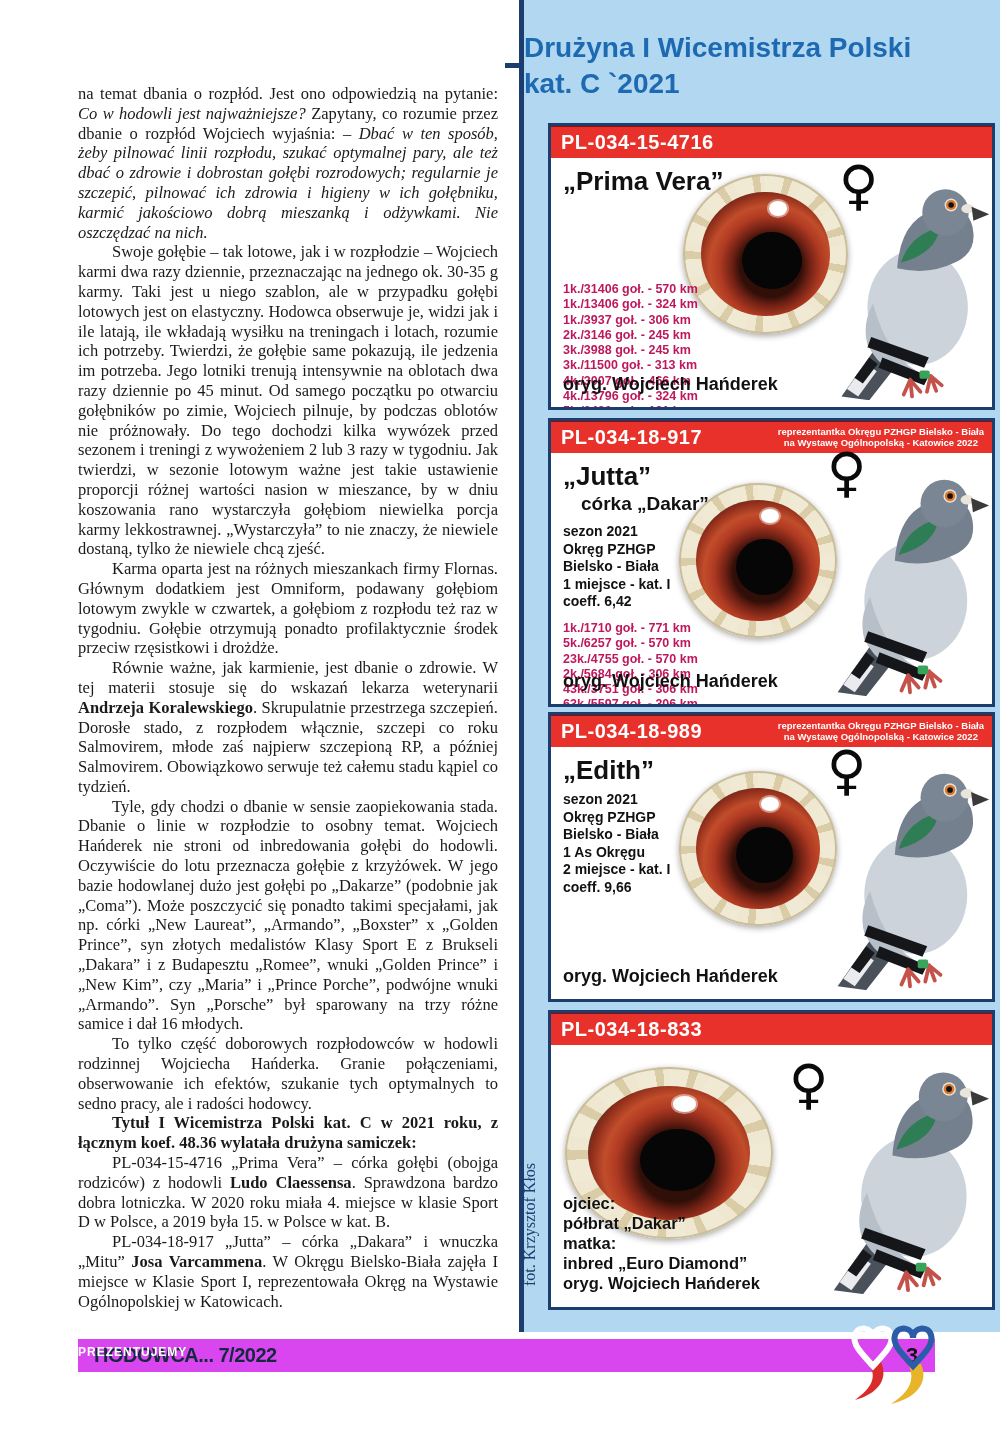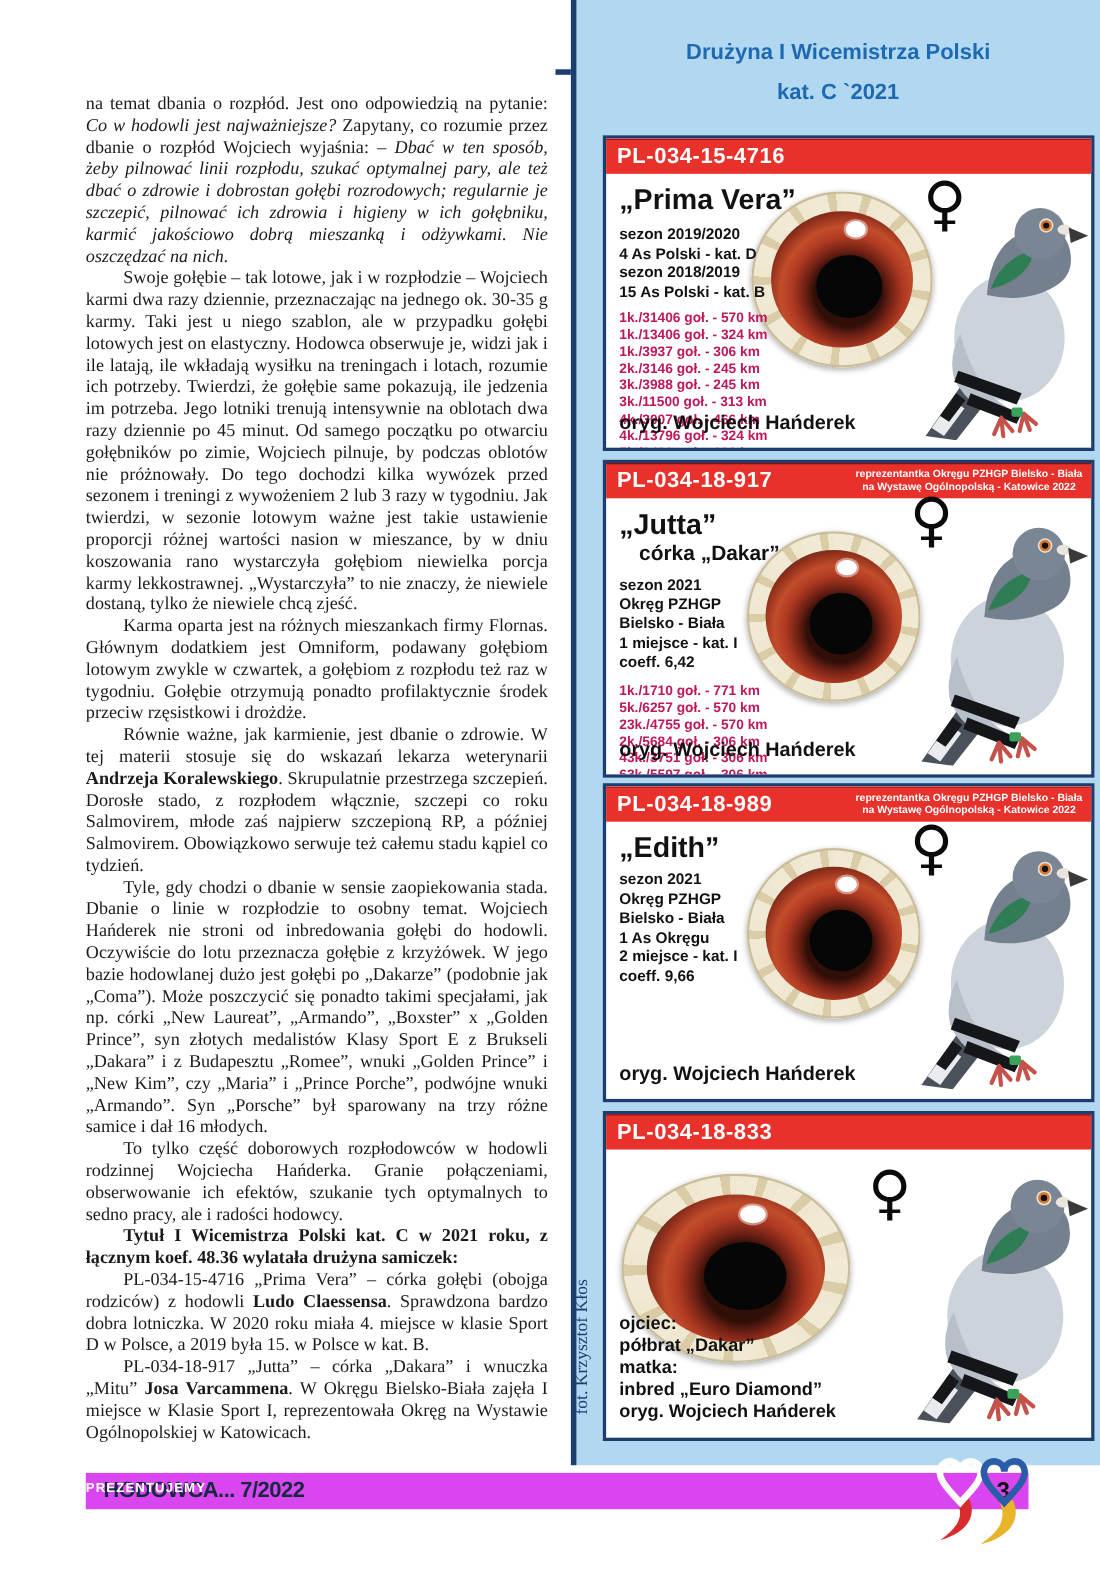--- a/index.html
+++ b/index.html
@@ -13,22 +13,22 @@
   .article p{margin:0;}
   .article p.ind{text-indent:34px;}
   .article .it{font-style:italic;}
   .article .bd{font-weight:bold;}
   .article p.allbold{font-weight:bold;}
 
   
   .panel{position:absolute;left:519px;top:0;width:481px;height:1332px;
          background:#b2d7f0;border-left:5px solid #1c3e6e;box-sizing:border-box;}
   .panel-tick{position:absolute;left:-19px;top:63px;width:14px;height:5px;background:#1c3e6e;}
-  .panel-title{position:absolute;left:0;top:30px;width:100%;text-align:center;
-               color:#1d6ab2;font-weight:bold;font-size:20px;line-height:36px;}
+  .panel-title{position:absolute;left:0;top:30px;width:100%;text-align:left;
+               color:#1d6ab2;font-weight:bold;font-size:28px;line-height:36px;}
 
   
   .card{position:absolute;left:24px;width:447px;background:#ffffff;
         border:3px solid #1c3e6e;box-sizing:border-box;}
   .v1{top:123px;height:287px;} .v2{top:418px;height:289px;}
   .v3{top:712px;height:290px;} .v4{top:1010px;height:300px;}
   .card-header{position:absolute;top:0;left:0;right:0;height:32px;background:#e8312b;
                display:flex;align-items:center;box-shadow:0 1px 0 #8a0e0e inset;}
   .ring{color:#ffffff;font-weight:bold;font-size:20px;padding-left:10px;letter-spacing:.5px;white-space:nowrap;}
   .badge{margin-left:auto;color:#ffffff;font-weight:bold;font-size:9.5px;line-height:11px;
@@ -118,26 +118,20 @@
         <span class="iris"></span>
         <span class="pupil"></span>
         <span class="highlight"></span>
       </div>
       <svg class="pigeon" viewBox="0 0 170 250">
         <use href="#pigeon-shape"></use>
       </svg>
       <div class="female">♀</div>
       <div class="pigeon-name">„Prima Vera”</div>
 
-      <div class="info-lines">
-              <div>sezon 2019/2020</div>
-              <div>4 As Polski - kat. D</div>
-              <div>sezon 2018/2019</div>
-              <div>15 As Polski - kat. B</div>
-            </div>
       <div class="result-lines">
               <div>1k./31406 goł. - 570 km</div>
               <div>1k./13406 goł. - 324 km</div>
               <div>1k./3937 goł. - 306 km</div>
               <div>2k./3146 goł. - 245 km</div>
               <div>3k./3988 goł. - 245 km</div>
               <div>3k./11500 goł. - 313 km</div>
               <div>4k./3007 goł. - 466 km</div>
               <div>4k./13796 goł. - 324 km</div>
               <div>5k./2420 goł. - 131 km</div>

